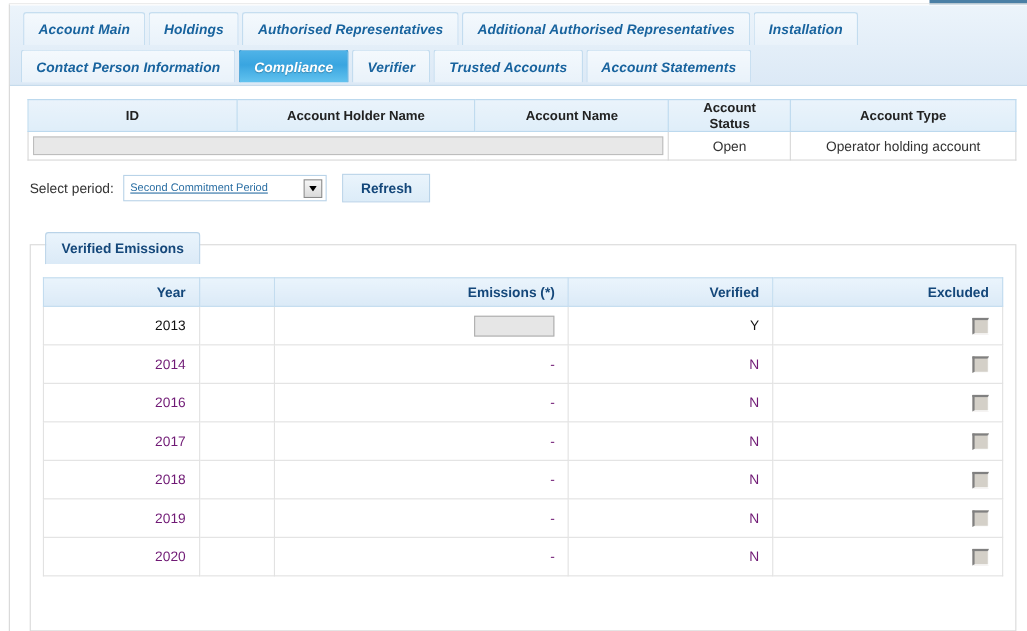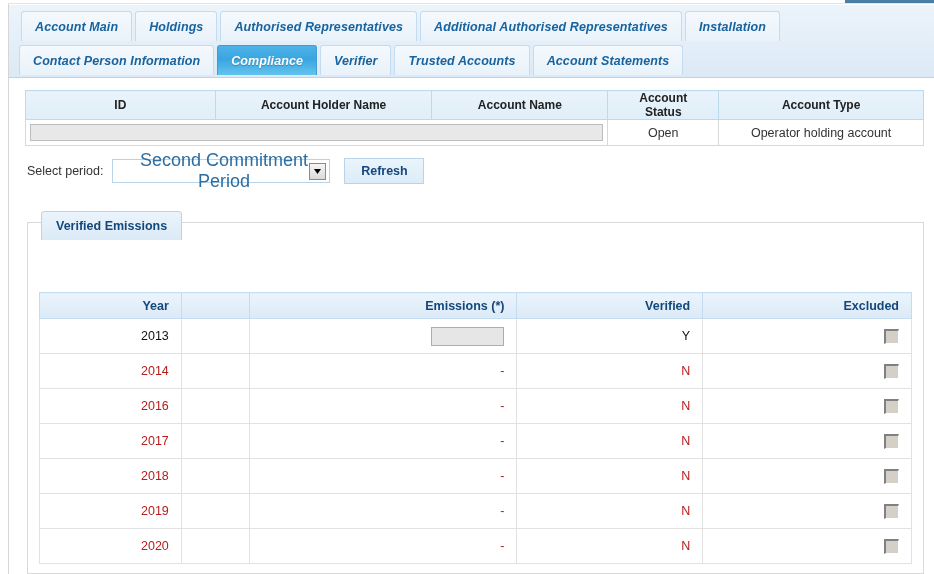--- a/index.html
+++ b/index.html
@@ -111,28 +111,29 @@
   
   .period-row {
     position: absolute; left: 27px; top: 158px;
     display: flex; align-items: center; text-align: center;
   }
   .period-label {
     font-size: 12.5px; color: #333333; margin-right: 9px;
   }
   .select-box {
     position: relative;
-    width: 218px; height: 24px;
+    width: 185px; height: 24px;
     background: #ffffff;
     border: 1px solid #b9d3e8;
     display: flex; align-items: center;
     padding-left: 5px;
-    font-size: 18px;
+    font-size: 10px;
     color: #2a6ea3;
     cursor: pointer;
+    text-decoration: underline;
   }
   .select-arrow {
     position: absolute; right: 3px; top: 3px;
     width: 17px; height: 17px;
     background: linear-gradient(to bottom, #f6f6f6 0%, #dadada 100%);
     border: 1px solid #8a8a8a;
     display: flex; align-items: center; justify-content: center;
   }
   .select-arrow svg { display: block; }
   .refresh-btn {
@@ -174,36 +175,35 @@
     background: #ffffff;
     z-index: 4;
   }
 
   
   .em-table {
     position: absolute; left: 39px; top: 252px;
     width: 873px;
     border-collapse: collapse;
     font-size: 12.5px;
-    margin-top: 40px;
   }
   .em-table th {
     background: linear-gradient(to bottom, #eaf4fc 0%, #dbeaf7 100%);
     border: 1px solid #c3dcef;
     height: 26px;
     font-size: 12.5px;
     font-weight: bold;
     color: #14477a;
     padding: 0 12px;
   }
   .em-table td {
     border: 1px solid #e2e2e2;
     height: 35px;
     font-size: 12.5px;
-    color: #b91c1c;
+    color: #701a75;
     padding: 0 12px;
     background: #ffffff;
   }
   .col-year   { width: 142px; text-align: right; }
   .col-blank  { width: 68px; }
   .col-emis   { width: 268px; text-align: right; }
   .col-verif  { width: 186px; text-align: right; }
   .col-excl   { width: 209px; text-align: right; }
   tr.current-row td { font-weight: normal; color: #111111; }
 

